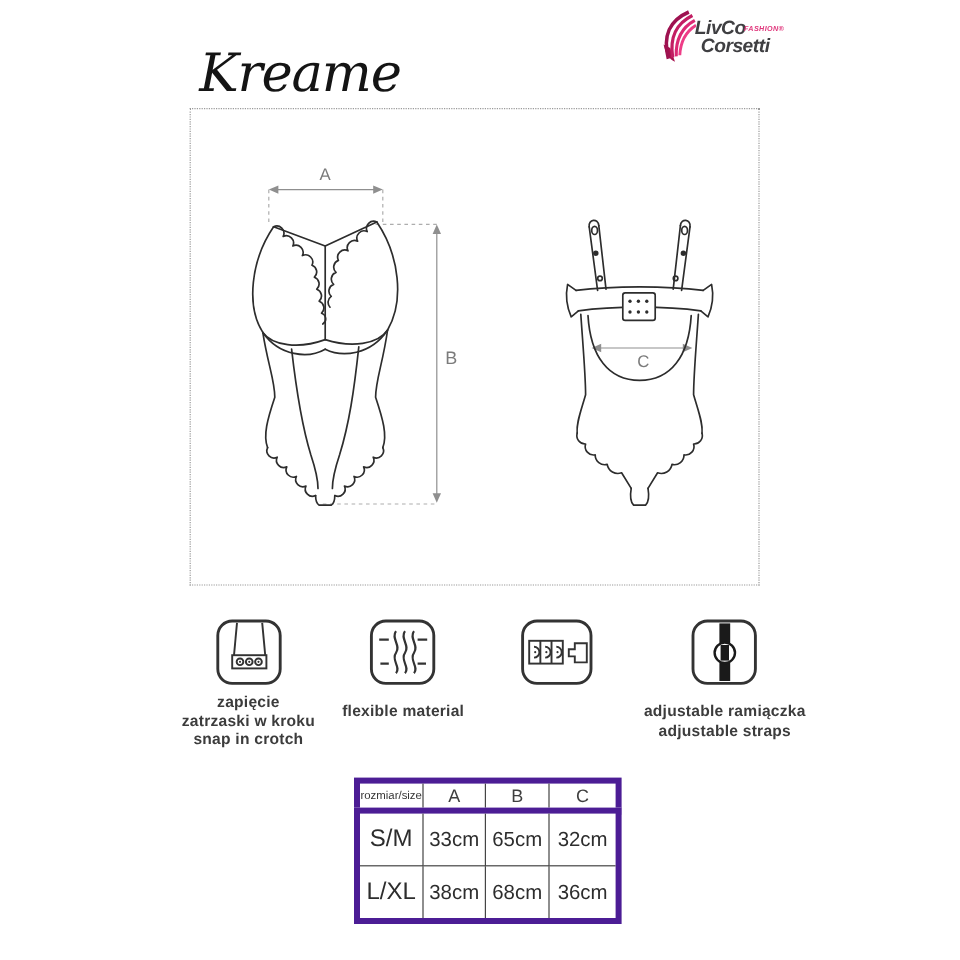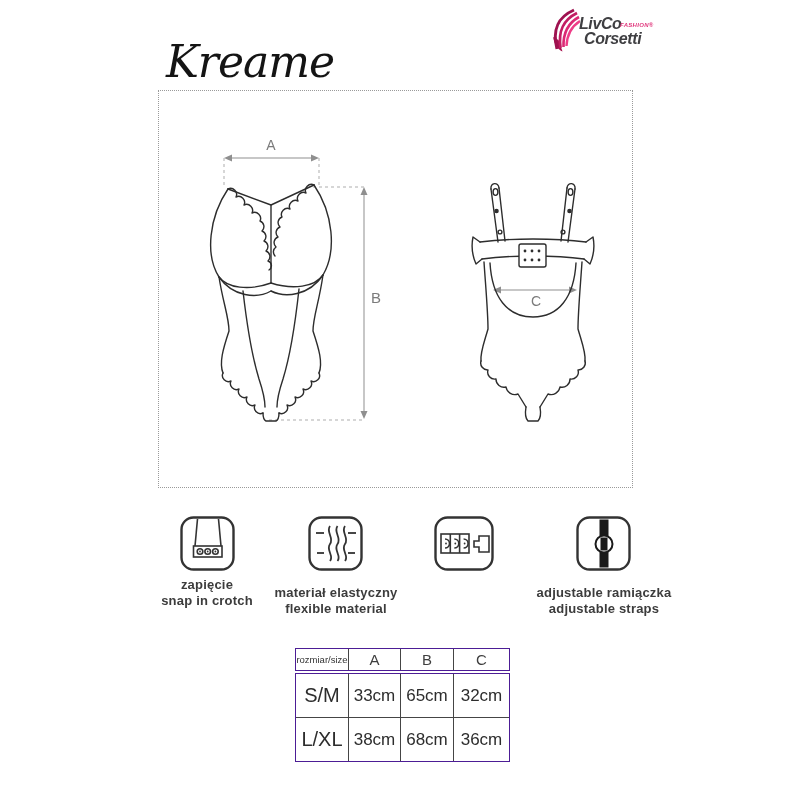--- a/index.html
+++ b/index.html
@@ -29,21 +29,21 @@
   .panel{left:158px;top:90px;width:475px;height:398px;border:1px dotted #9a9a9a;box-sizing:border-box;}
 
   
   .feature-icon{top:515px;}
   .caption{
     text-align:center;color:#3c3c3c;font-size:13px;font-weight:bold;
     line-height:15.5px;letter-spacing:0.2px;width:170px;white-space:nowrap;
   }
 
   
-  .tbl{display:grid;grid-template-columns:53px 52px 53px 55px;border:1px solid #4c1d95;
+  .tbl{display:grid;grid-template-columns:53px 52px 53px 55px;border:5px solid #4c1d95;
     box-sizing:content-box;background:#fff;color:#2d2d2d;}
   .tbl .cell{display:flex;align-items:center;justify-content:center;
     border-right:1px solid #454545;overflow:hidden;}
   .tbl .cell:nth-child(4n){border-right:none;}
   .tbl-head{left:295px;top:648px;}
   .tbl-head .cell{height:21px;font-size:15px;color:#3f3f3f;}
   .tbl-head .cell.small{font-size:9.5px;color:#333;}
   .tbl-body{left:295px;top:673px;}
   .tbl-body .cell{height:43px;font-size:17px;}
   .tbl-body .cell.rowhead{font-size:20px;}
@@ -199,24 +199,24 @@
 
 <svg class="abs feature-icon" style="left:575px" width="57" height="57" viewBox="0 0 57 57">
   <rect x="2.5" y="2.5" width="52" height="52" rx="12" fill="none" stroke="#333" stroke-width="2.4"></rect>
   <rect x="24.5" y="4.5" width="9" height="48" fill="#1a1a1a"></rect>
   <circle cx="29" cy="29" r="8.5" fill="#ffffff" stroke="#1a1a1a" stroke-width="2"></circle>
   <rect x="25.5" y="22.5" width="7" height="13" fill="#1a1a1a"></rect>
 </svg>
 
 <div class="abs caption" style="left:122px;top:577px">
   <div>zapięcie</div>
+  <div>zatrzaski w kroku</div>
   <div>snap in crotch</div>
 </div>
 <div class="abs caption" style="left:251px;top:585px">
-  <div>materiał elastyczny</div>
   <div>flexible material</div>
 </div>
 <div class="abs caption" style="left:379px;top:585px">
 </div>
 <div class="abs caption" style="left:519px;top:585px">
   <div>adjustable ramiączka</div>
   <div>adjustable straps</div>
 </div>
 
 <div class="abs tbl tbl-head">

